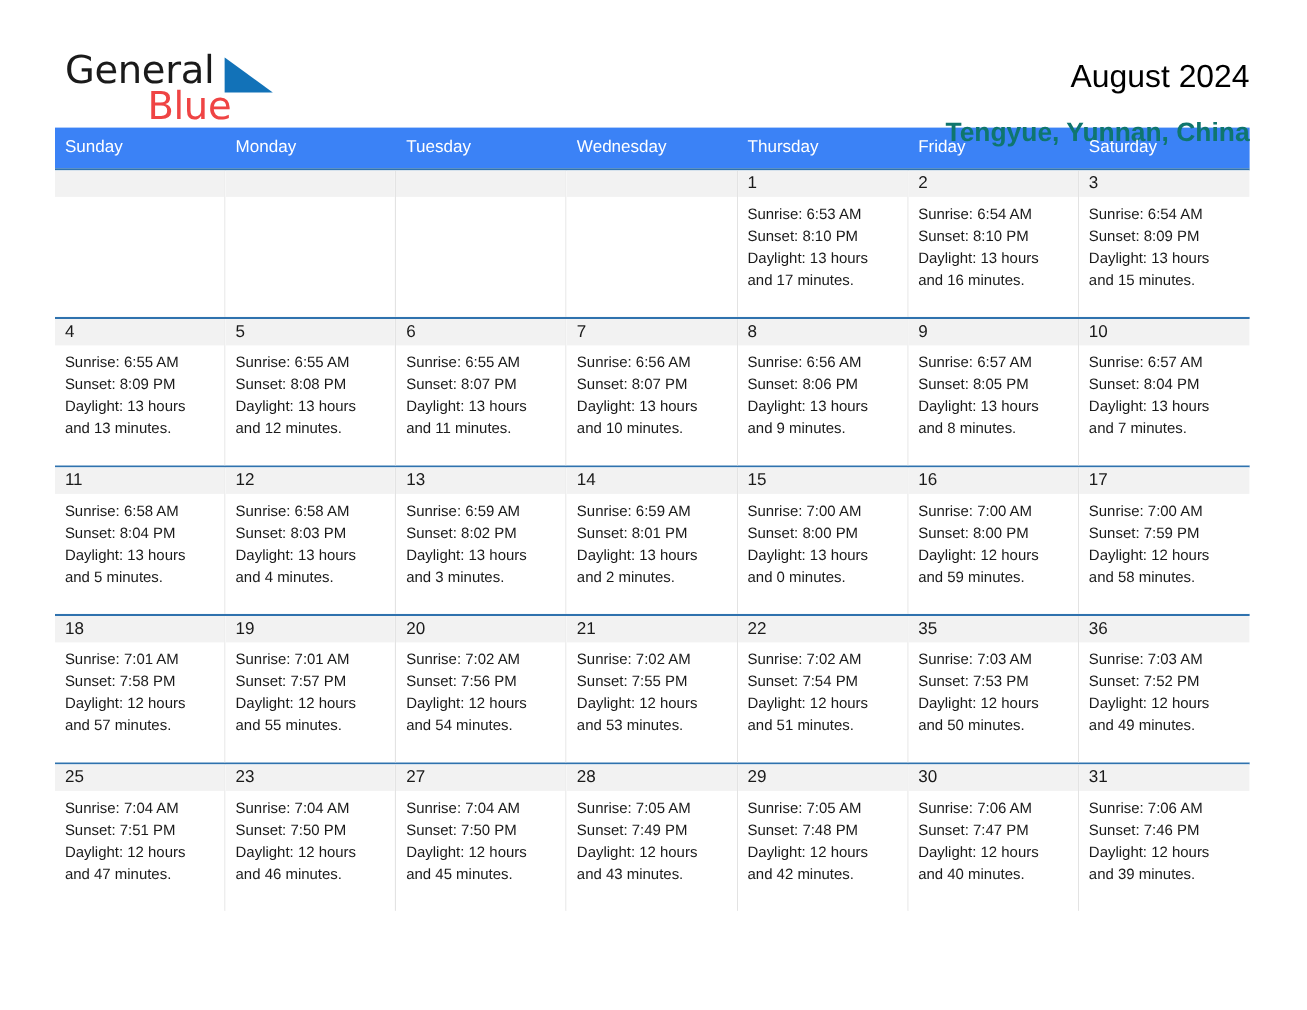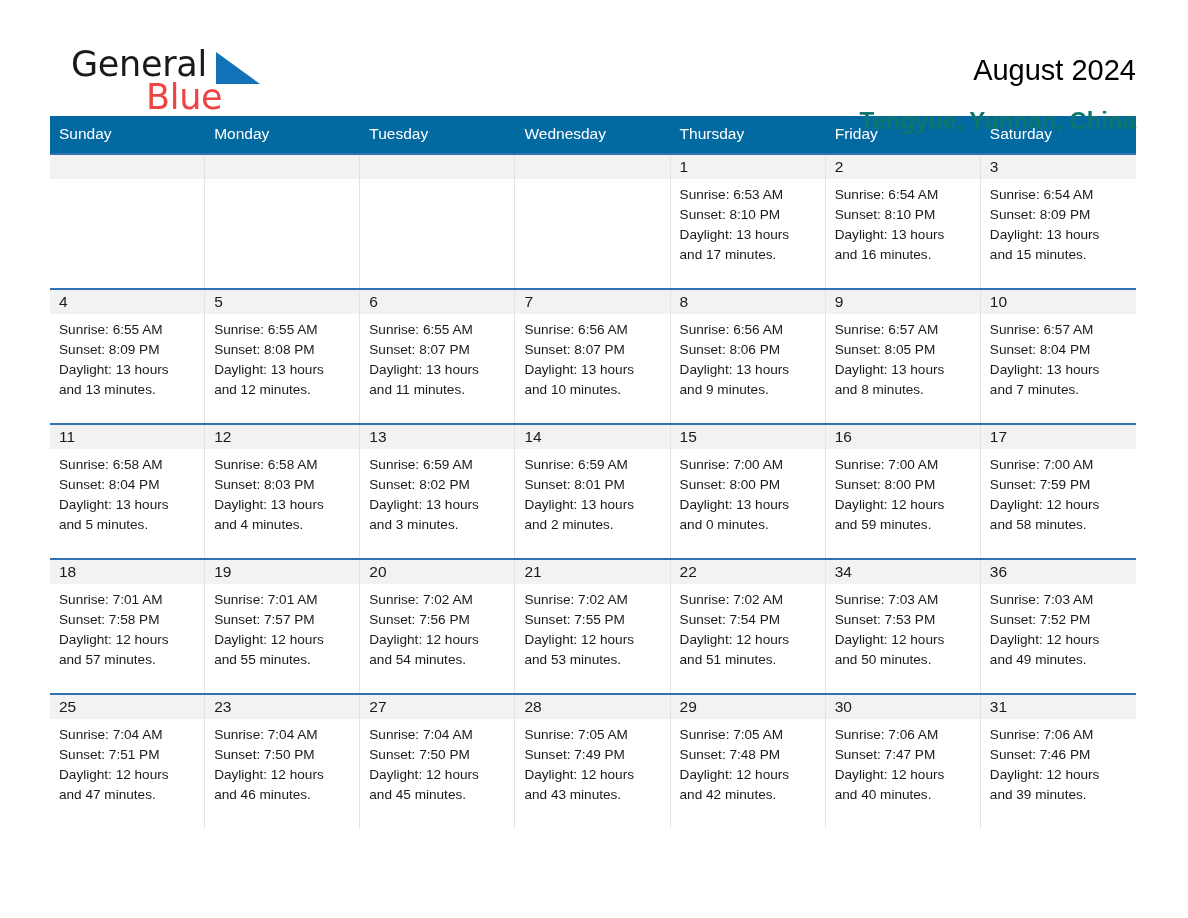--- a/index.html
+++ b/index.html
@@ -23,21 +23,20 @@
     padding: 0;
   }
 
   
   .header {
     display: flex;
     align-items: flex-start;
     justify-content: space-between;
     padding: 44px 52px 0 56px;
     height: 116px;
-    margin-left: 12px;
   }
   .brand {
     position: relative;
     width: 300px;
     height: 72px;
     user-select: none;
   }
   .brand-general {
     position: absolute;
     left: 3px;
@@ -86,21 +85,21 @@
   }
 
   
   .calendar {
     margin: 0 52px 0 50px;
     width: 1086px;
   }
   .weekday-row {
     display: grid;
     grid-template-columns: repeat(7, 1fr);
-    background: #0369a1;
+    background: #3b82f6;
   }
   .weekday {
     color: #ffffff;
     font-size: 15.5px;
     line-height: 18px;
     padding: 9px 0 10px 9px;
     font-weight: 400;
   }
   .week-row {
     display: grid;
@@ -404,21 +403,21 @@
           <div class="day-cell">
             <div class="daynum-band"><span class="daynum">22</span></div>
             <div class="day-body">
               <div class="day-line">Sunrise: 7:02 AM</div>
               <div class="day-line">Sunset: 7:54 PM</div>
               <div class="day-line">Daylight: 12 hours
 and 51 minutes.</div>
             </div>
           </div>
           <div class="day-cell">
-            <div class="daynum-band"><span class="daynum">34</span></div>
+            <div class="daynum-band"><span class="daynum">35</span></div>
             <div class="day-body">
               <div class="day-line">Sunrise: 7:03 AM</div>
               <div class="day-line">Sunset: 7:53 PM</div>
               <div class="day-line">Daylight: 12 hours
 and 50 minutes.</div>
             </div>
           </div>
           <div class="day-cell">
             <div class="daynum-band"><span class="daynum">36</span></div>
             <div class="day-body">

